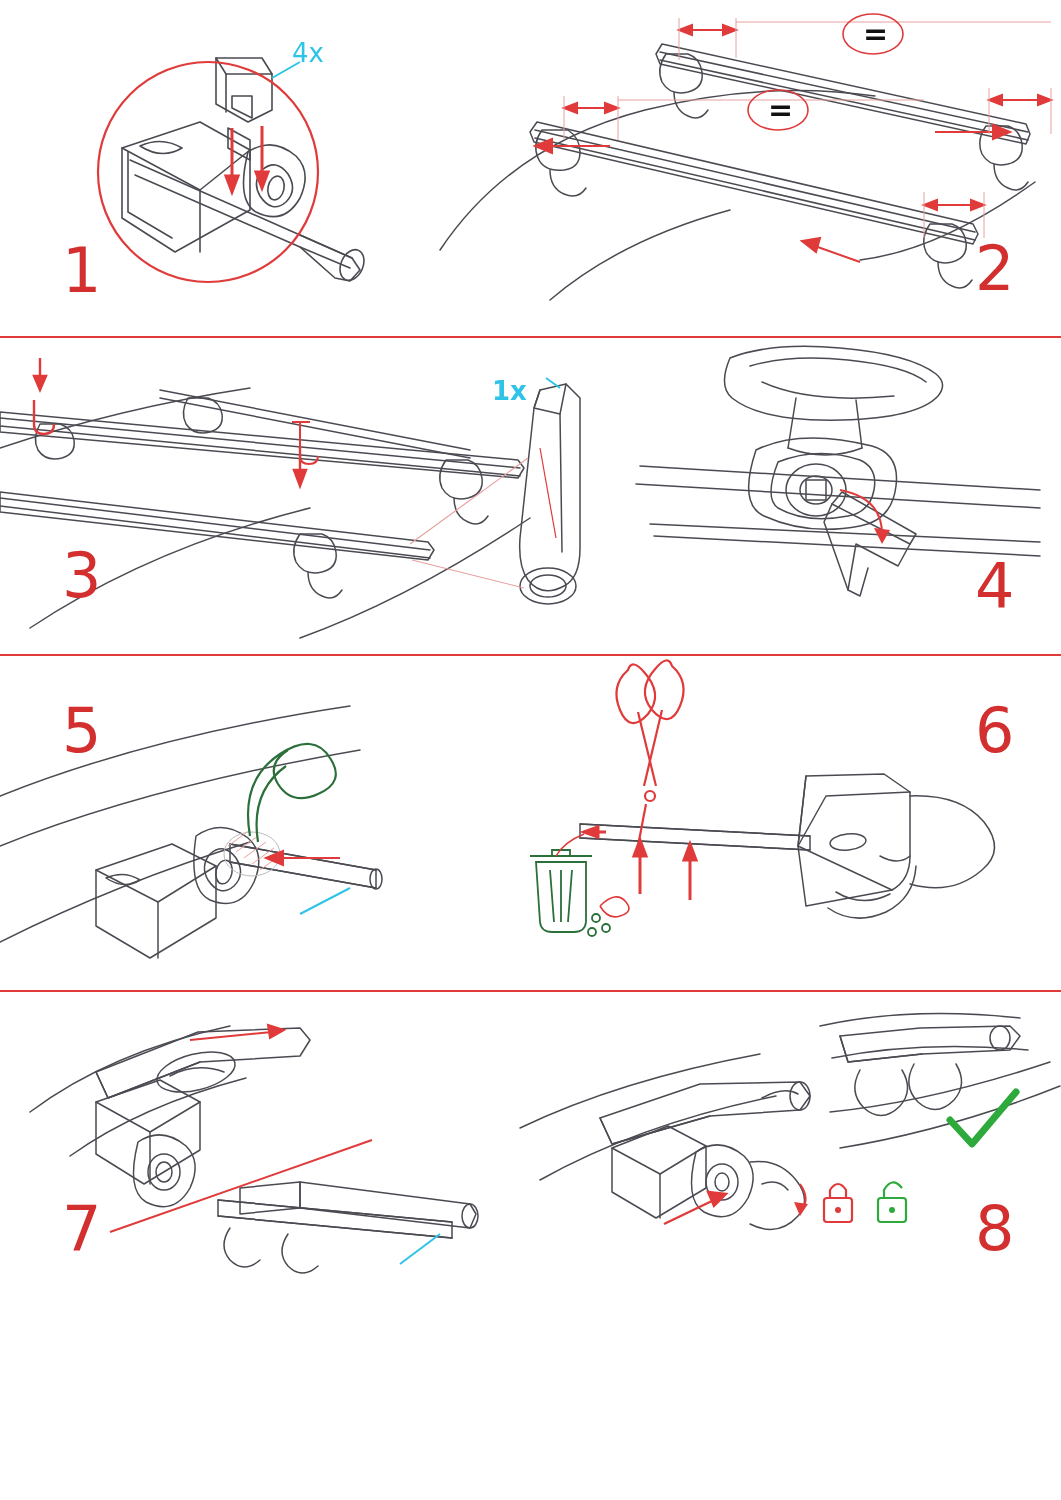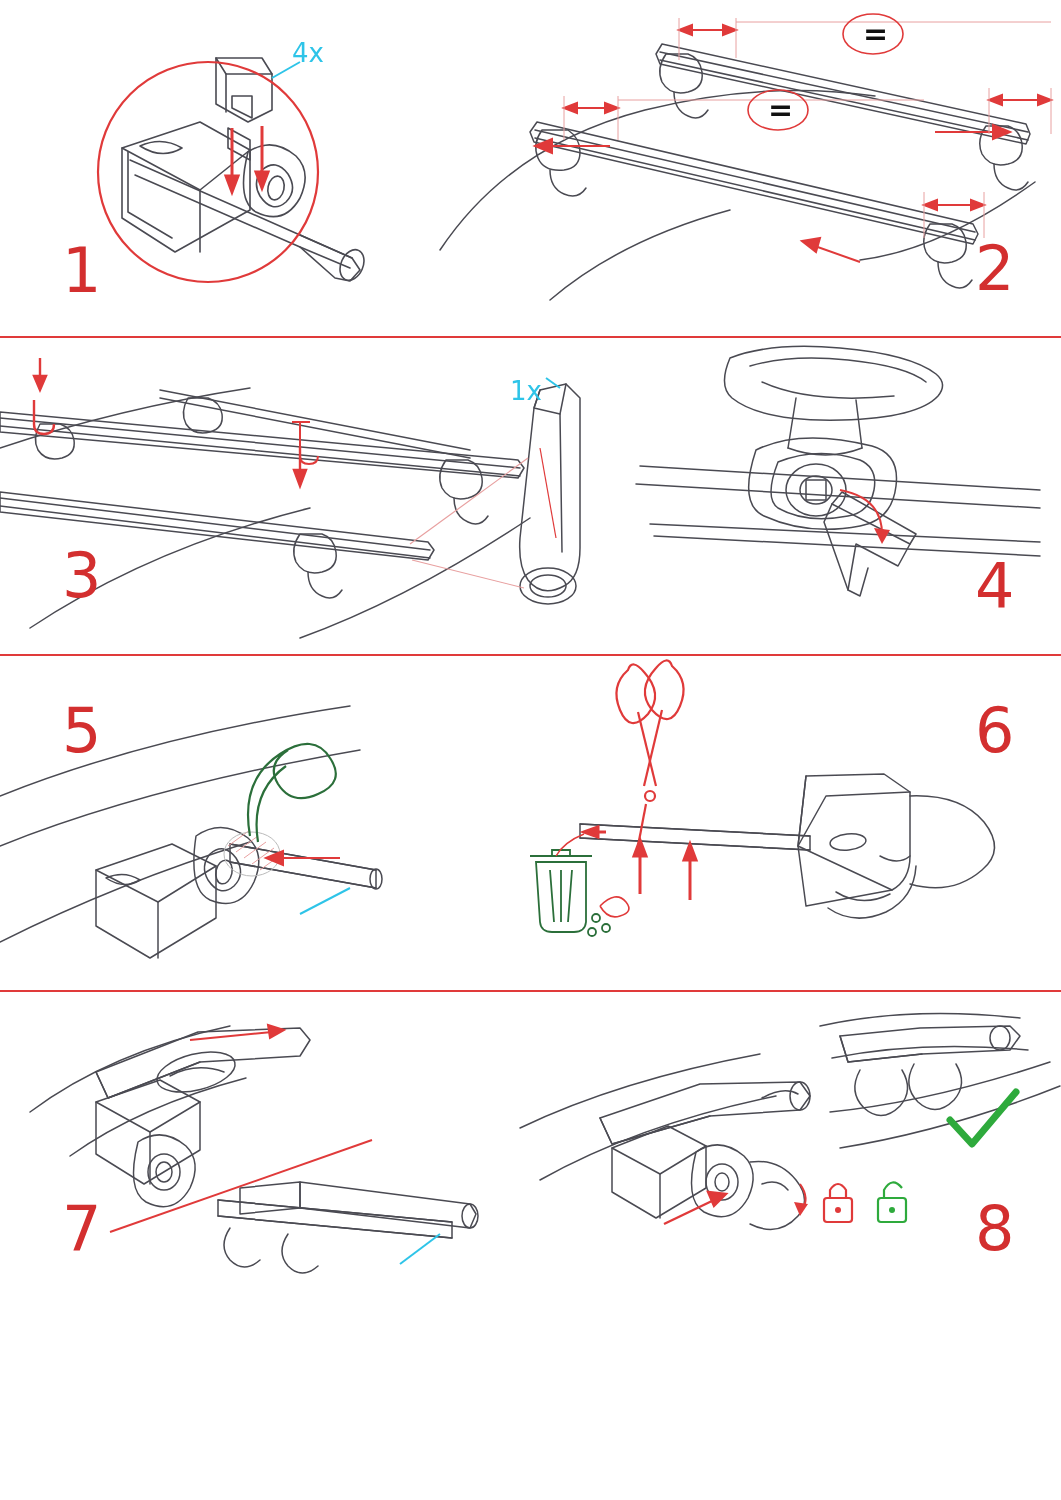--- a/index.html
+++ b/index.html
@@ -224,21 +224,21 @@
 
         <line x1="300" y1="108" x2="300" y2="136"></line>
           <polygon points="300,148 294,132 306,132"></polygon>
         <path d="M292 84 L310 84 M300 84 L300 118 q0 8 9 8 q9 0 9 -8" fill="none" stroke-width="2"></path>
       </g>
 
       <line x1="546" y1="40" x2="560" y2="50" stroke="#2ec4e8" stroke-width="2"></line>
     </svg>
 
   </div>
-  <div class="tag-blue" style="left:510px;top:376px;">1x</div>
+  <div class="tag-blue" style="left:492px;top:376px;font-weight:bold;">1x</div>
   <div class="step-num" style="left:62px;top:545px;">3</div>
 
   <div class="panel" style="left:610px;top:338px;width:451px;height:316px;">
     <svg width="451" height="316" viewBox="0 0 451 316">
       <g fill="none" stroke="#4a4a52" stroke-width="1.5" stroke-linejoin="round" stroke-linecap="round">
 
         <path d="M30 128 L430 152"></path>
         <path d="M26 146 L430 170"></path>
         <path d="M40 186 L430 204"></path>
         <path d="M44 198 L430 218"></path>

